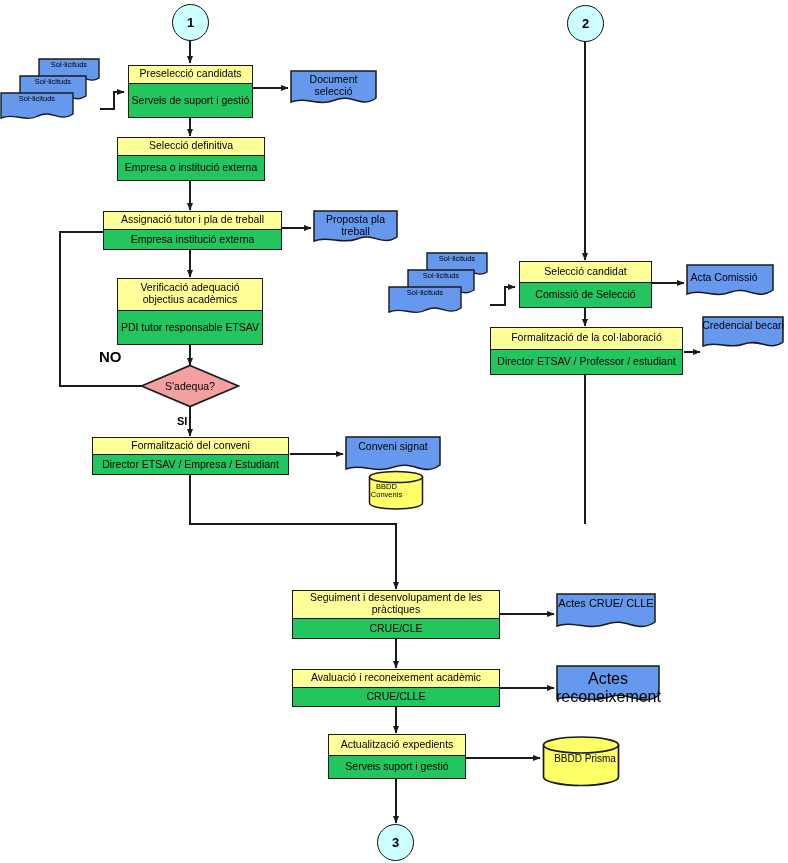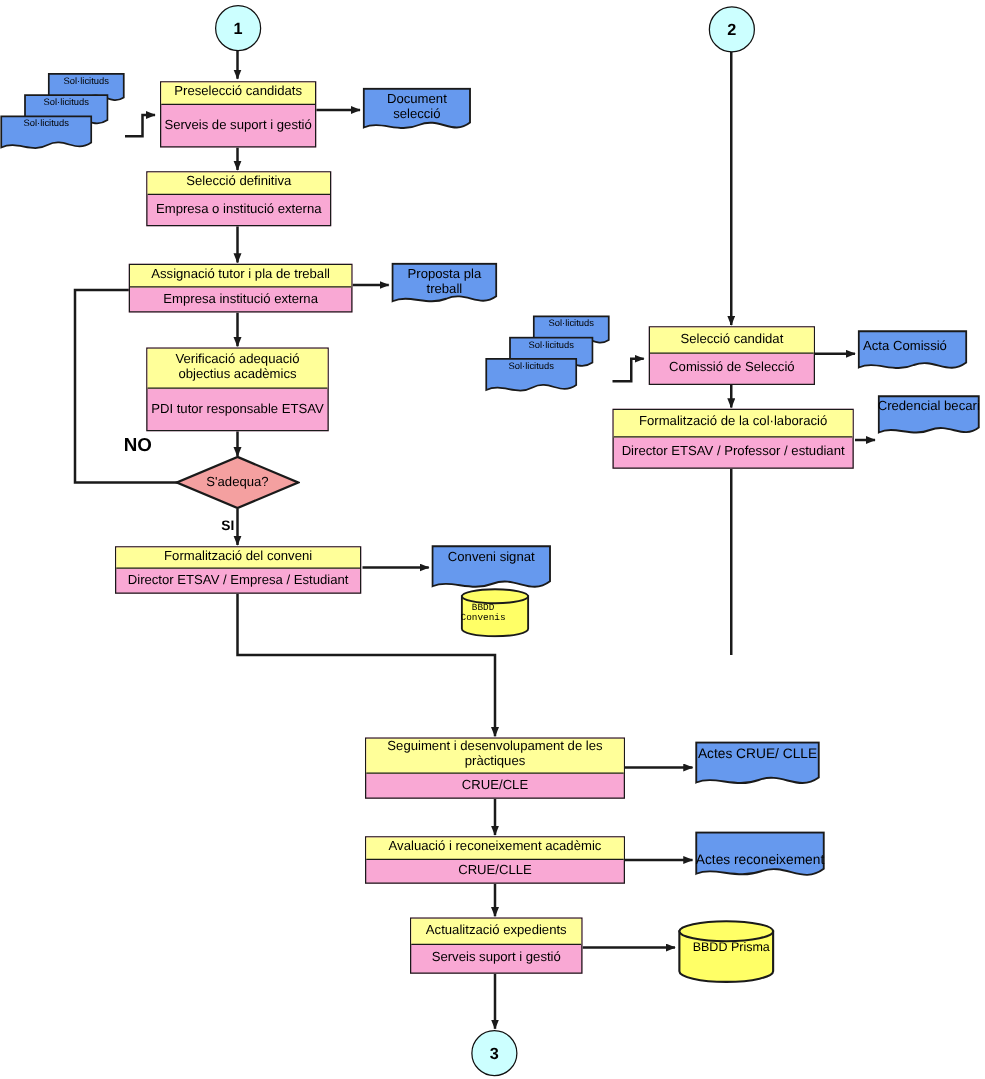--- a/index.html
+++ b/index.html
@@ -23,21 +23,21 @@
     top: 0;
     width: 788px;
     height: 863px;
     pointer-events: none;
   }
 
   
   .proc {
     position: absolute;
     border: 1.6px solid #1a1a1a;
-    background: #f9a8d4;
+    background: #22c55e;
     box-sizing: border-box;
     display: flex;
     flex-direction: column;
     z-index: 5;
   }
   .proc .hdr {
     background: #ffff99;
     border-bottom: 1.6px solid #1a1a1a;
     text-align: center;
     color: #000;
@@ -349,24 +349,24 @@
     <svg viewBox="0 0 100 42" width="100" height="42">
       <path d="M1,1 L99,1 L99,29 C82,41 70,24 51,31 C32,38 16,27 1,33 Z" fill="#6699ee" stroke="#1a1a1a" stroke-width="1.5"></path>
     </svg>
     <div class="lbl" style="top:4px; font-size:11px;">Actes  CRUE/ CLLE</div>
   </div>
 
   <div class="docshape" style="left:556px; top:665px; width:104px; height:44px;">
     <svg viewBox="0 0 104 44" width="104" height="44">
       <path d="M1,1 L103,1 L103,30 C86,43 73,25 53,32 C33,39 16,28 1,34 Z" fill="#6699ee" stroke="#1a1a1a" stroke-width="1.5"></path>
     </svg>
-    <div class="lbl" style="top:5px; font-size:11px;margin-top:12px;">Actes reconeixement</div>
-  </div>
-
-  <div class="db" style="left:368px; top:470px; width:37px; height:40px;font-family:Liberation Mono, monospace;">
+    <div class="lbl" style="top:5px; font-size:16px;">Actes reconeixement</div>
+  </div>
+
+  <div class="db" style="left:368px; top:470px; width:37px; height:40px;">
     <svg viewBox="0 0 56 40" width="56" height="40">
       <path d="M1.5,7 L1.5,33 C1.5,36.5 13,39 28,39 C43,39 54.5,36.5 54.5,33 L54.5,7 Z" fill="#ffff66" stroke="#1a1a1a" stroke-width="1.5"></path>
       <ellipse cx="28" cy="7" rx="26.5" ry="5.6" fill="#ffff66" stroke="#1a1a1a" stroke-width="1.5"></ellipse>
     </svg>
     <div class="lbl" style="top:13px; font-size:7.5px;">BBDD Convenis</div>
   </div>
 
   <div class="db" style="left:542px; top:735px; width:86px; height:52px;">
     <svg viewBox="0 0 78 52" width="78" height="52">
       <path d="M1.5,10 L1.5,42 C1.5,46.5 18,50.5 39,50.5 C60,50.5 76.5,46.5 76.5,42 L76.5,10 Z" fill="#ffff66" stroke="#1a1a1a" stroke-width="1.7"></path>

